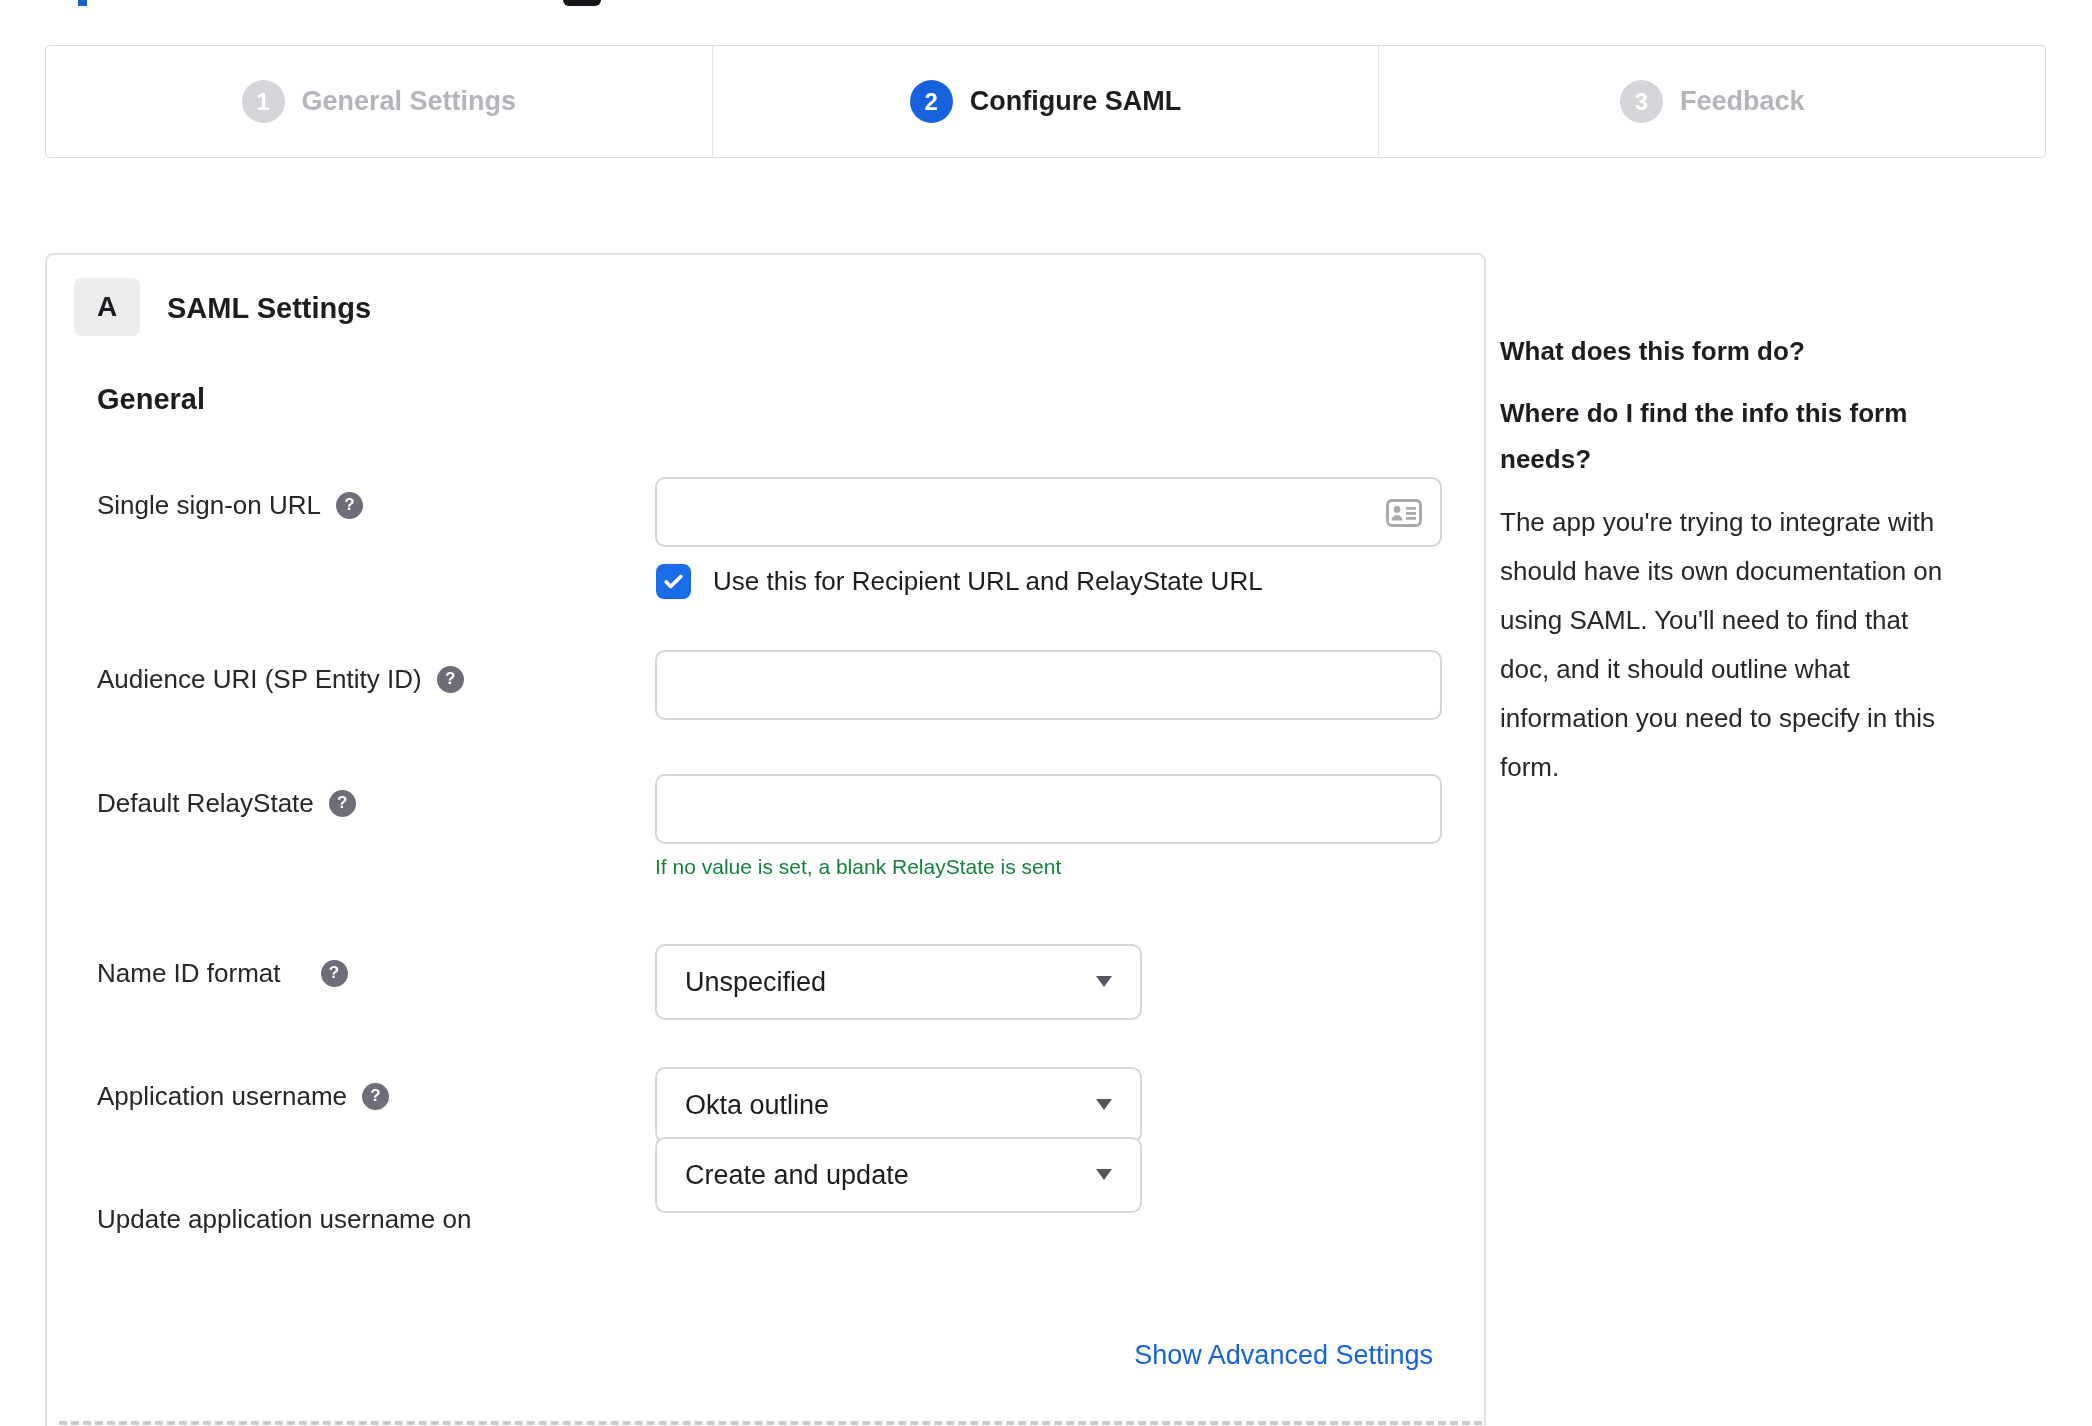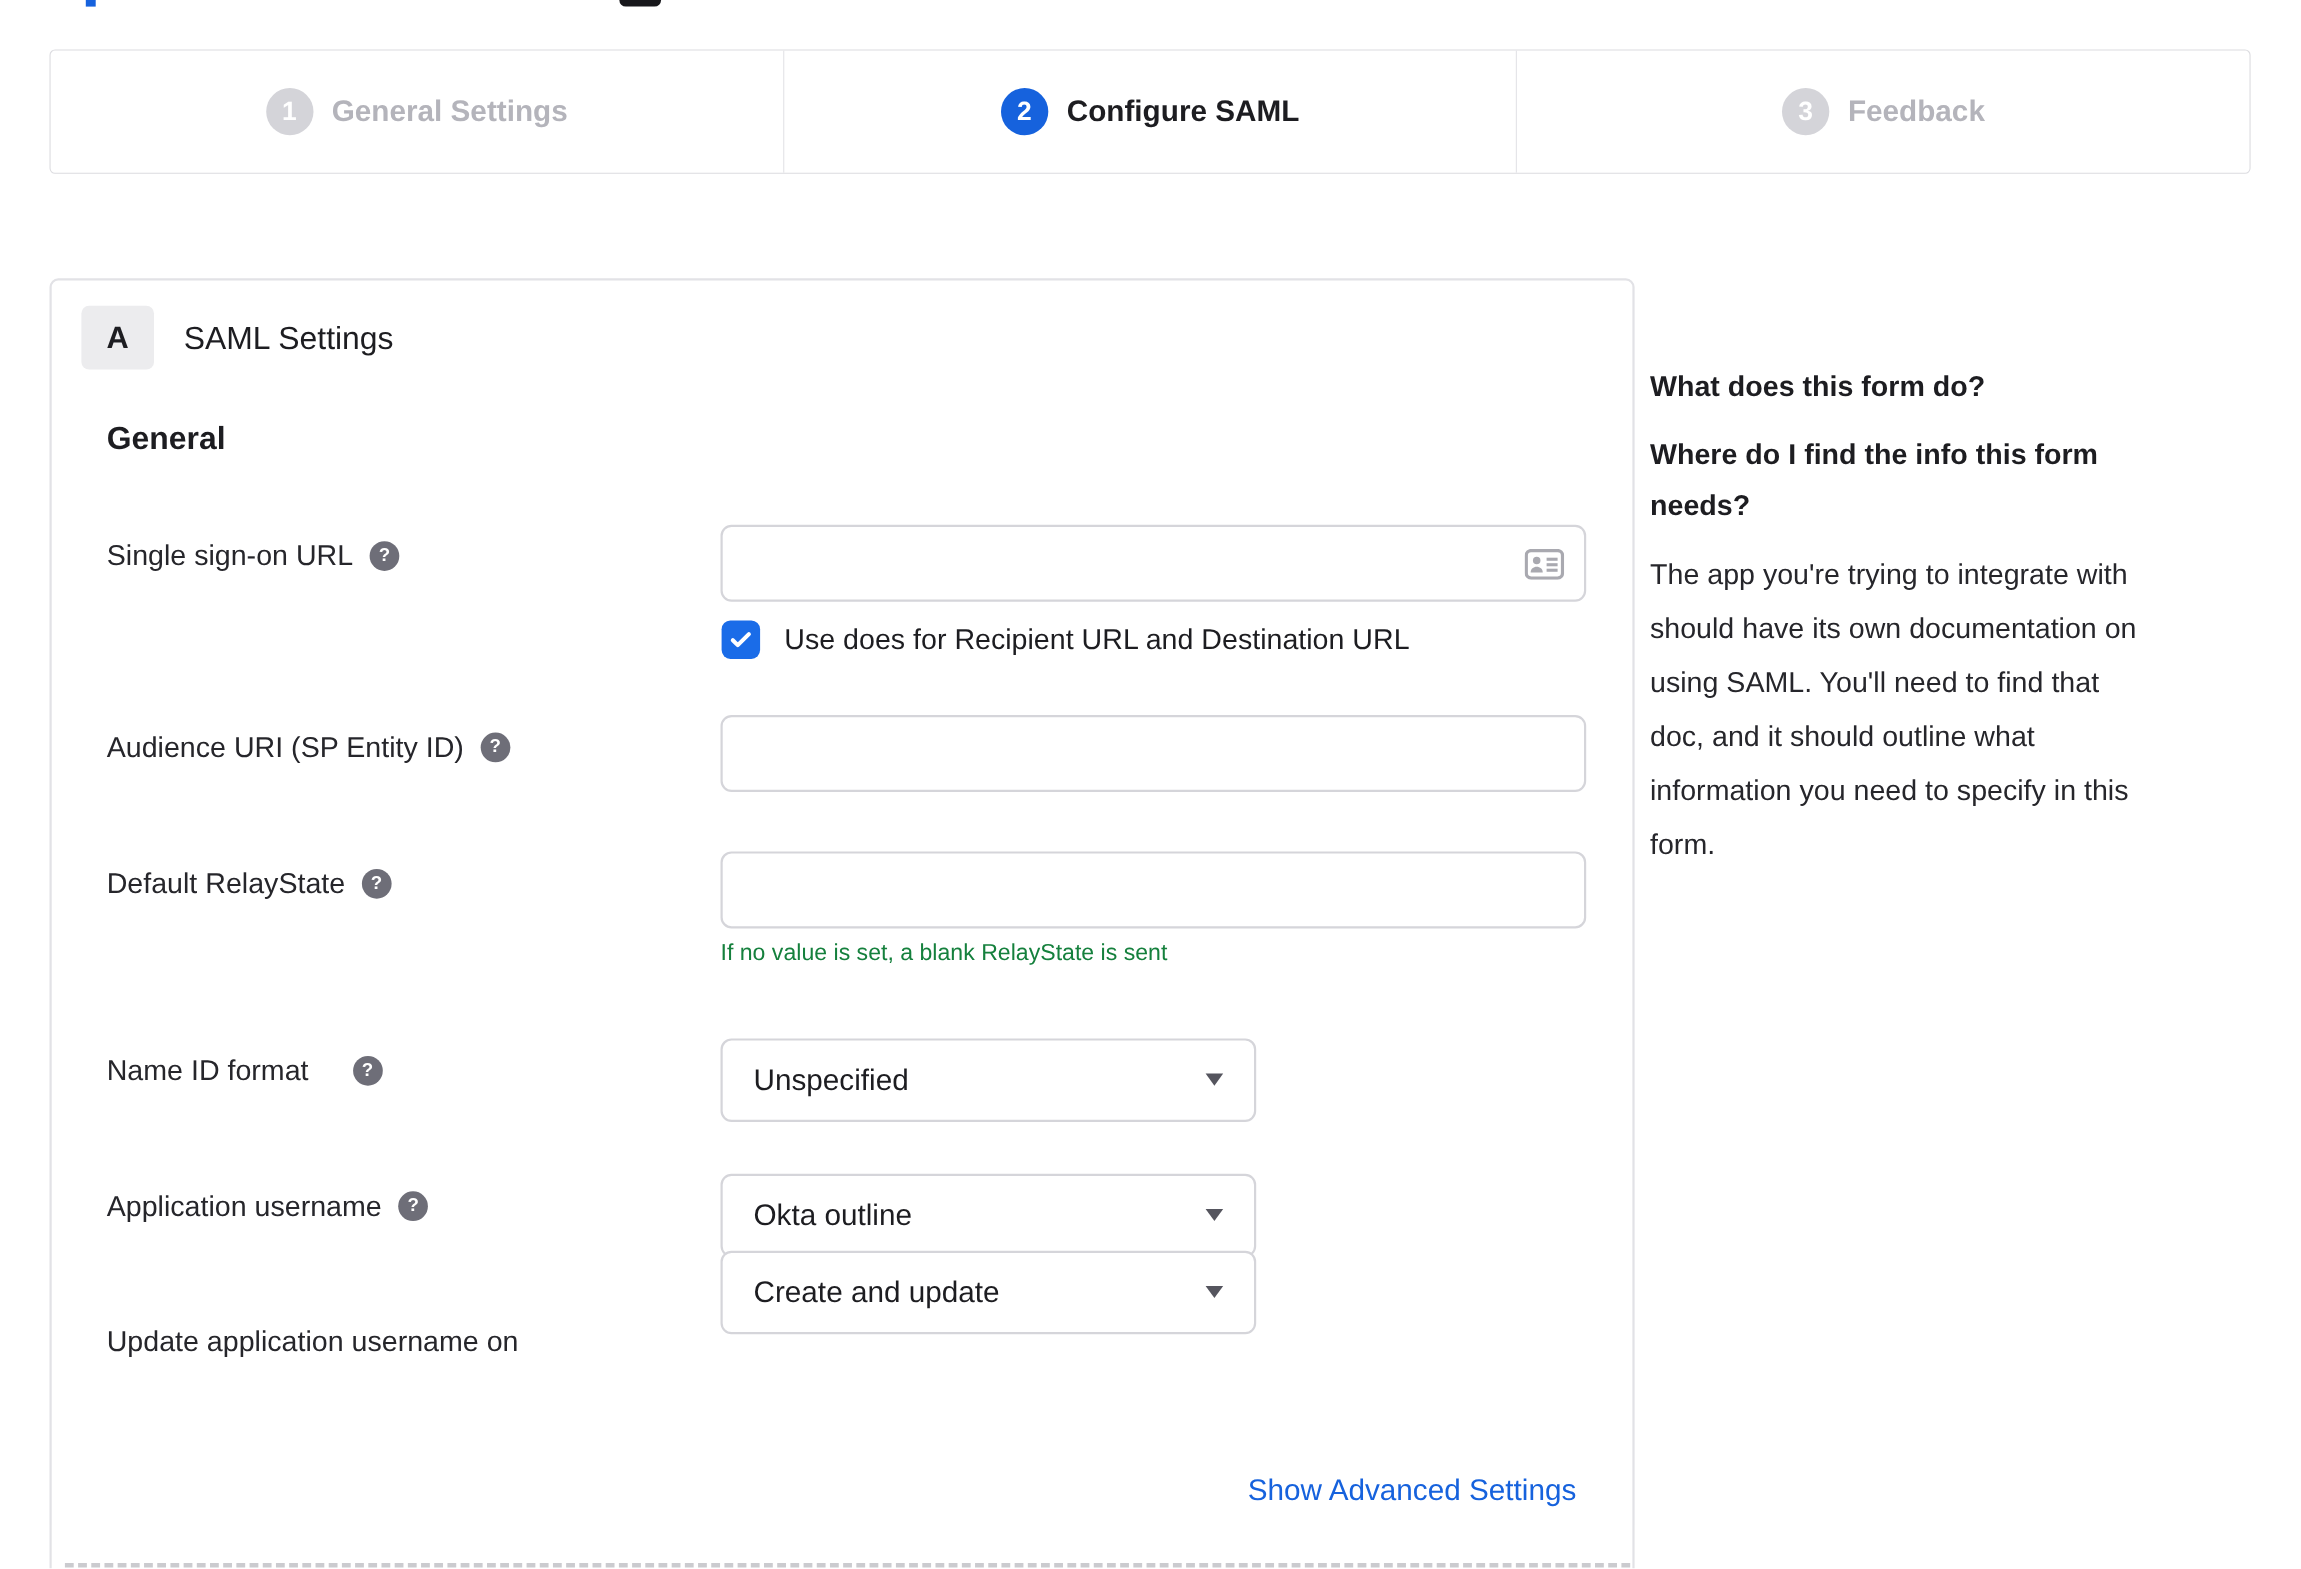--- a/index.html
+++ b/index.html
@@ -38,21 +38,21 @@
   .card {
     position:absolute; left:45px; top:253px; width:1441px; height:1320px;
     border:2px solid #e2e2e6; border-radius:8px; background:#fff;
   }
   .badge {
     position:absolute; left:27px; top:23px; width:66px; height:58px;
     background:#ececee; border-radius:7px;
     font-size:28px; font-weight:bold; color:#1d1d21;
     display:flex; align-items:center; justify-content:center;
   }
-  .card-title   { position:absolute; left:120px; top:37px;  font-size:29px; font-weight:normal; }
+  .card-title   { position:absolute; left:120px; top:37px;  font-size:29px; font-weight:bold; }
   .section-title{ position:absolute; left:50px;  top:128px; font-size:29px; font-weight:bold; }
 
   .field-label {
     position:absolute; left:50px; font-size:26px; color:#26262b;
     display:flex; align-items:center; gap:15px; line-height:32px;
   }
   .help-icon {
     width:27px; height:27px; border-radius:50%; background:#6e6e78;
     color:#fff; font-size:17px; font-weight:bold;
     display:inline-flex; align-items:center; justify-content:center; flex:0 0 auto;
@@ -146,21 +146,21 @@
         <rect x="20" y="13" width="10" height="2.8" fill="#a9a9b0"></rect>
         <rect x="20" y="18" width="10" height="2.8" fill="#a9a9b0"></rect>
       </svg>
     </div>
     <div class="checkbox-row" style="top:309px;">
       <span class="checkbox" role="checkbox" aria-checked="true">
         <svg width="25" height="25" viewBox="0 0 24 24">
           <path d="M5 12.5l4.3 4.3L19 7.2" fill="none" stroke="#ffffff" stroke-width="3.6" stroke-linecap="round" stroke-linejoin="round"></path>
         </svg>
       </span>
-      <span class="checkbox-label">Use does for Recipient URL and Destination URL</span>
+      <span class="checkbox-label">Use this for Recipient URL and RelayState URL</span>
     </div>
 
     <div class="field-label" style="top:408px;">
       <span>Audience URI (SP Entity ID)</span>
       <span class="help-icon">?</span>
     </div>
     <div class="control" style="top:395px;">
       <input class="text-input" type="text" value="" style="">
     </div>
 

